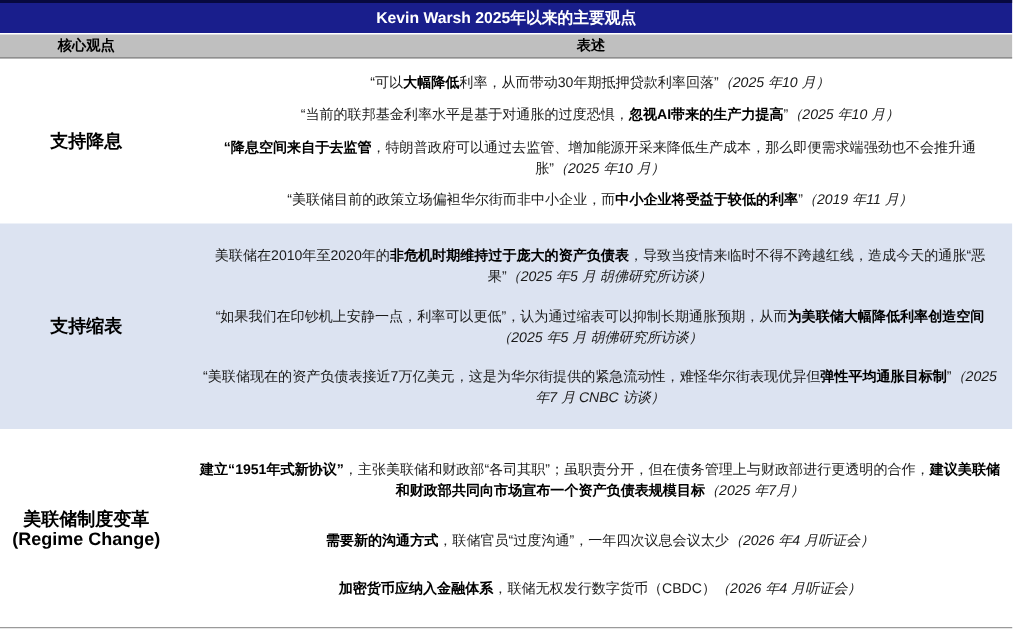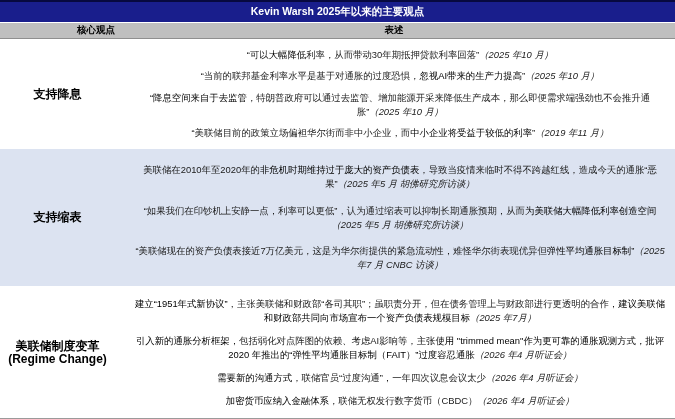--- a/index.html
+++ b/index.html
@@ -29,21 +29,21 @@
   .colheader {
     height: 16px;
     background: var(--subheader-bg, #BFBFBF);
     border-bottom: 1px solid #8f8f8f;
     display: flex;
     align-items: center;
     font-size: 9.5px;
     font-weight: bold;
     color: #000000;
   }
-  .cat-h { width: 115px; text-align: right; }
+  .cat-h { width: 115px; text-align: center; }
   .stmt-h { flex: 1; text-align: center; padding-right: 2px; }
   .row { display: flex; }
   .row.shaded { background: var(--shaded-bg, #DCE3F1); }
   .row:nth-child(1) { height: 110px; }
   .row:nth-child(2) { height: 137px; }
   .row:nth-child(3) { height: 133px; }
   .cat {
     width: 115px;
     display: flex;
     flex-direction: column;
@@ -60,21 +60,21 @@
     display: flex;
     flex-direction: column;
     justify-content: space-evenly;
     padding: 2px 6px 2px 16px;
     font-size: 9.4px;
     line-height: 14px;
     color: #1a1a1a;
     text-align: center;
   }
   .stmt { margin: 0; }
-  .b { font-weight: normal; color: #000000; }
+  .b { font-weight: bold; color: #000000; }
   .i { font-style: italic; }
 </style>
 </head>
 <body>
 
 <div class="page">
   <div class="titlebar">Kevin Warsh 2025年以来的主要观点</div>
   <div class="gap"></div>
   <div class="colheader">
     <div class="cat-h">核心观点</div>
@@ -102,19 +102,18 @@
           <p class="stmt"><span>“美联储现在的资产负债表接近7万亿美元，这是为华尔街提供的紧急流动性，难怪华尔街表现优异但</span><span class="b">弹性平均通胀目标制</span><span>”</span><span class="i">（2025 年7 月 CNBC 访谈）</span></p>
         </div>
       </div>
       <div class="row">
         <div class="cat">
           <div>美联储制度变革</div>
           <div>(Regime Change)</div>
         </div>
         <div class="stmts">
           <p class="stmt"><span class="b">建立“1951年式新协议”</span><span>，主张美联储和财政部“各司其职”；虽职责分开，但在债务管理上与财政部进行更透明的合作，</span><span class="b">建议美联储和财政部共同向市场宣布一个资产负债表规模目标</span><span class="i">（2025 年7月）</span></p>
-          <p class="stmt"><span class="b">引入新的通胀分析框架</span><span>，包括弱化对点阵图的依赖、考虑AI影响等，</span><span class="b">主张使用 "trimmed mean"作为更可靠的通胀观测方式，批评 2020 年推出的“弹性平均通胀目标制（FAIT）”过度容忍通胀</span><span class="i">（2026 年4 月听证会）</span></p>
           <p class="stmt"><span class="b">需要新的沟通方式</span><span>，联储官员“过度沟通”，一年四次议息会议太少</span><span class="i">（2026 年4 月听证会）</span></p>
           <p class="stmt"><span class="b">加密货币应纳入金融体系</span><span>，联储无权发行数字货币（CBDC）</span><span class="i">（2026 年4 月听证会）</span></p>
         </div>
       </div>
     </div>
 </div>
 
 </body></html>

